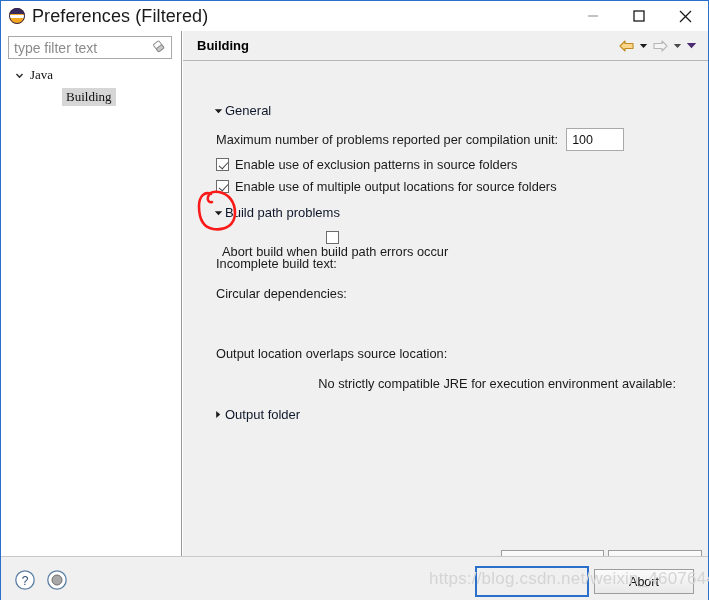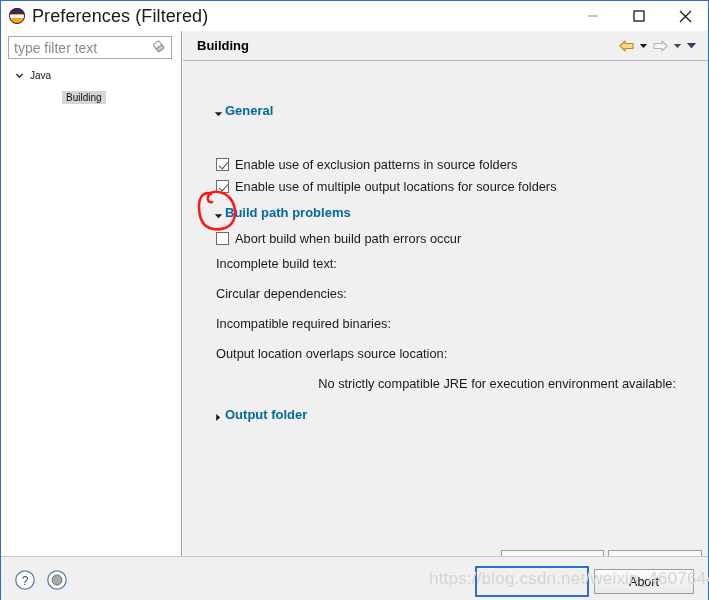--- a/index.html
+++ b/index.html
@@ -66,21 +66,21 @@
     position: absolute; left: 6px; top: 5px;
     width: 164px; height: 23px;
     border: 1px solid #a9a9a9;
     background: #ffffff;
     display: flex; align-items: center;
   }
   .filterbox .ph {
     font-size: 14px; color: #8b8b8b; margin-left: 5px;
   }
   .eraser-icon { margin-left: auto; margin-right: 4px; }
-  .tree { position: absolute; left: 0; top: 33px; width: 100%; font-size: 10px; color: #111; }
+  .tree { position: absolute; left: 0; top: 33px; width: 100%; font-size: 13px; color: #111; font-family: Liberation Serif, serif; }
   .tnode { display: flex; align-items: center; height: 22px; }
   .tw { width: 14px; display: flex; align-items: center; justify-content: center; }
   .tlabel { padding: 1px 4px; }
   .tlabel.sel { background: #d6d6d6; }
 
   
   .rightpanel {
     position: absolute; left: 182px; top: 30px;
     width: 525px; height: 525px;
     background: #f0f0f0;
@@ -90,22 +90,22 @@
     display: flex; align-items: center;
     border-bottom: 1px solid #b5b5b5;
   }
   .page-title { font-size: 13px; font-weight: bold; color: #000; margin-left: 14px; }
   .navicons { margin-left: auto; display: flex; align-items: center; margin-right: 11px; gap: 4px; }
   .navicons .ic { display: flex; align-items: center; justify-content: center; }
 
   .content { position: absolute; left: 0; top: 31px; width: 100%; height: 494px; }
 
   .section-head {
-    display: flex; align-items: flex-end;
-    font-size: 13px; font-weight: bold; color: #0369a1;
+    display: flex; align-items: center;
+    font-size: 13px; font-weight: normal; color: #0f172a;
     margin-left: 14px;
   }
   .twisty { width: 14px; display: flex; align-items: center; justify-content: center; }
 
   .row { display: flex; align-items: center; font-size: 12.8px; color: #1a1a1a; }
 
   .cbox {
     width: 13px; height: 13px; border: 1px solid #6b6b6b;
     background: #fff; position: relative; flex: 0 0 auto;
   }
@@ -261,59 +261,59 @@
 
       <div class="section-head abs" style="left:14px; top:41px;">
         <span class="twisty">
           <svg width="9" height="8" viewBox="0 0 9 8">
               <path d="M0.8 2.2 L4.5 6.2 L8.2 2.2 Z" fill="#1b1b1b"></path>
             </svg>
         </span>
         <span>General</span>
       </div>
 
+      <div class="row abs" style="left:33px; top:66px; width:460px;">
+        <span>Maximum number of problems reported per compilation unit:</span>
+        <span class="numfield" style="margin-left:8px;">100</span>
+      </div>
 
       <div class="row abs" style="left:33px; top:95px;justify-content:flex-end;">
         <span class="cbox checked"></span>
         <span style="margin-left:6px;">Enable use of exclusion patterns in source folders</span>
       </div>
 
       <div class="row abs" style="left:33px; top:117px;">
         <span class="cbox checked"></span>
         <span style="margin-left:6px;">Enable use of multiple output locations for source folders</span>
       </div>
 
       <div class="section-head abs" style="left:14px; top:143px;">
         <span class="twisty">
           <svg width="9" height="8" viewBox="0 0 9 8">
               <path d="M0.8 2.2 L4.5 6.2 L8.2 2.2 Z" fill="#1b1b1b"></path>
             </svg>
         </span>
         <span>Build path problems</span>
       </div>
 
-      <div class="row abs" style="left:33px; top:169px;">
+      <div class="row abs" style="left:33px; top:169px;flex-direction:column;">
         <span class="cbox"></span>
         <span style="margin-left:6px;">Abort build when build path errors occur</span>
       </div>
 
       <div class="row abs" style="left:33px; top:194px; width:460px;">
         <span>Incomplete build text:</span>
 
       </div>
 
       <div class="row abs" style="left:33px; top:224px; width:460px;">
         <span>Circular dependencies:</span>
 
       </div>
 
-      <div class="row abs" style="left:33px; top:254px; width:460px;">
-        <span>Incompatible required binaries:</span>
-
-      </div>
 
       <div class="row abs" style="left:33px; top:284px; width:460px;">
         <span>Output location overlaps source location:</span>
 
       </div>
 
       <div class="row abs" style="left:33px; top:314px; width:460px;justify-content:flex-end;">
         <span>No strictly compatible JRE for execution environment available:</span>
 
       </div>

